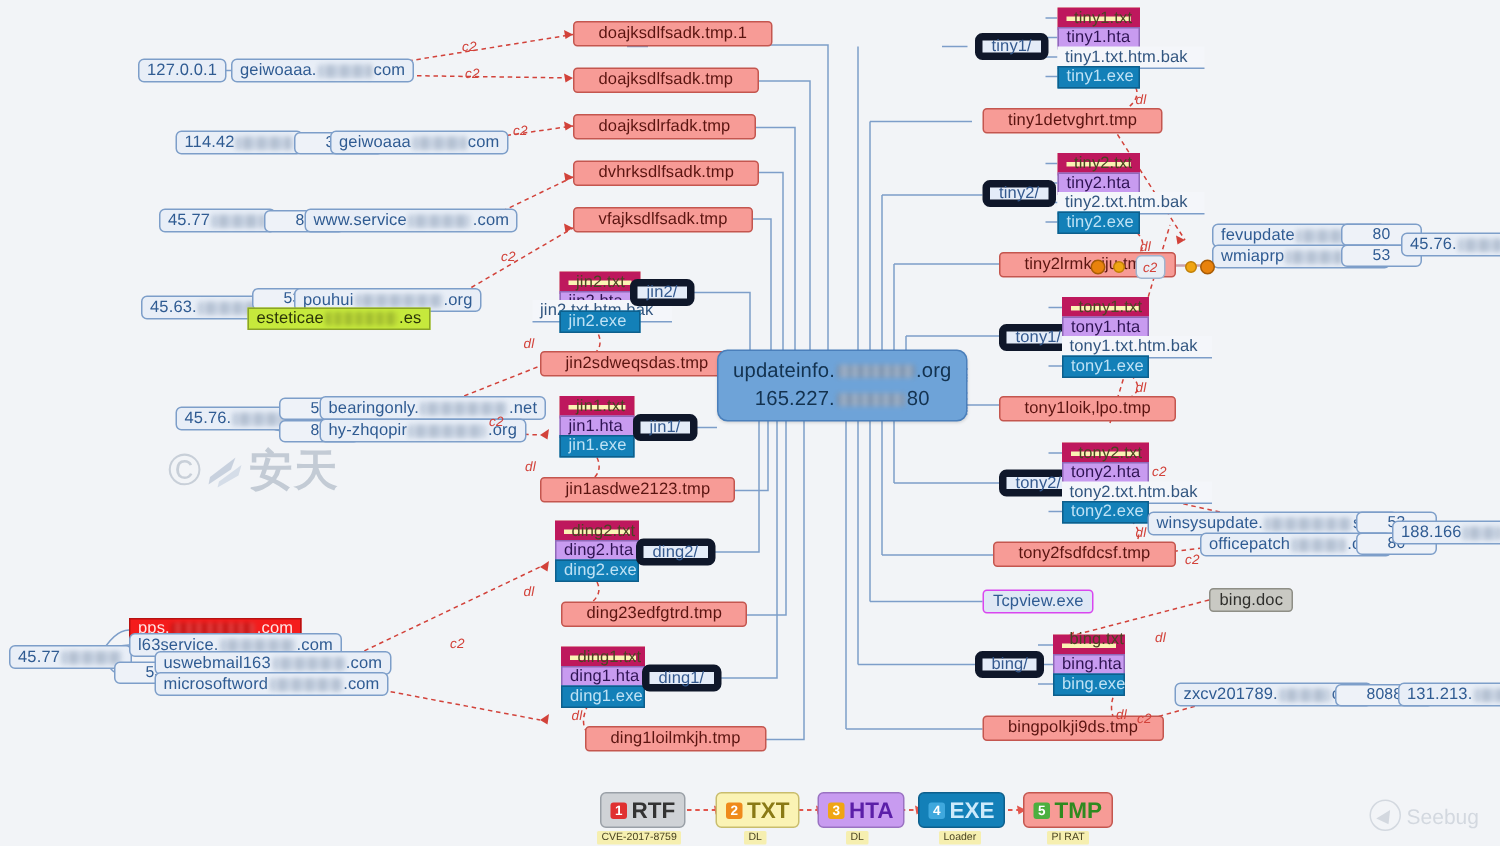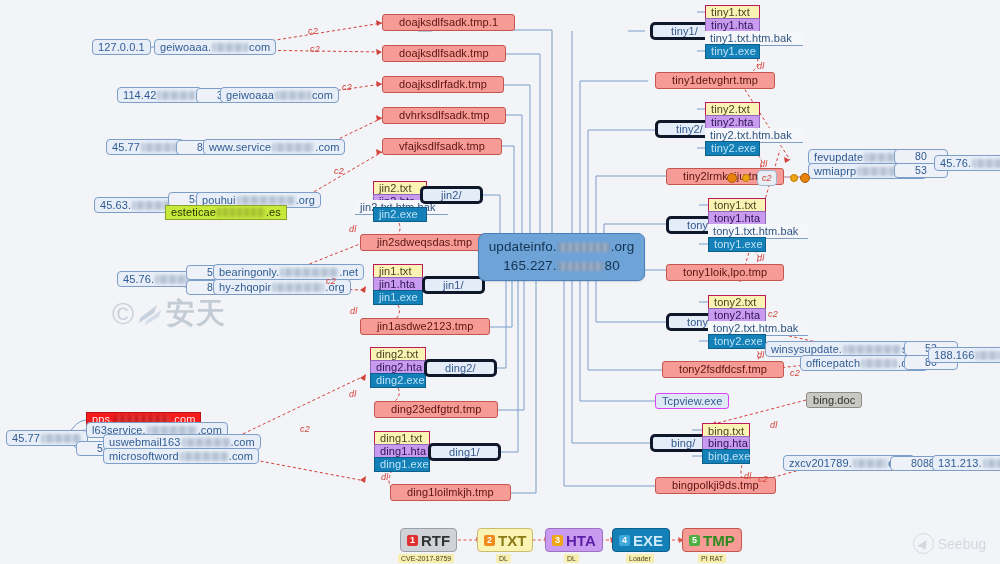--- a/index.html
+++ b/index.html
@@ -14,28 +14,28 @@
 
   .node{position:absolute;box-sizing:border-box;white-space:nowrap;
         display:flex;align-items:center;justify-content:center;
         line-height:1;letter-spacing:.1px;}
 
   
   .n-host{background:#e8eef7;border:1px solid #7d9ec9;border-radius:4px;
           color:#2f5party;color:#2f5b92;padding:0 5px;height:16px;font-size:11px;}
   .n-port{background:#eef2f8;border:1px solid #7d9ec9;border-radius:4px;
           color:#2f5b92;height:15px;padding:0 20px;font-size:10.5px;}
-  .n-dir{background:#e4ecf8;border:3px solid #0f172a;border-radius:5px;
-         color:#34598e;height:18px;padding:0 18px;font-size:11px;text-align:right;}
+  .n-dir{background:#e4ecf8;border:5px solid #0f172a;border-radius:5px;
+         color:#34598e;height:18px;padding:0 6px;font-size:11px;text-align:right;}
   .n-center{background:#6ea3d8;border:1px solid #4a7fbb;border-radius:7px;
             color:#13324f;flex-direction:column;gap:2px;font-size:13.5px;
             line-height:1.25;box-shadow:0 1px 2px rgba(0,0,0,.13);}
 
   
-  .n-txt{background:#fbf3b4;border:1px solid #be185d;color:#4a4422;height:15px;padding:0 5px;font-size:11px;justify-content:flex-start;}
+  .n-txt{background:#fbf3b4;border:6px solid #be185d;color:#4a4422;height:15px;padding:0 5px;font-size:11px;justify-content:flex-start;}
   .n-hta{background:#c89bf0;border:1px solid #8f69b8;color:#2e1352;height:15px;padding:0 5px;font-size:11px;justify-content:flex-start;}
   .n-bak{background:#f4f6fa;border:none;border-bottom:1px solid #7d9ec9;color:#31557f;height:15px;padding:0 5px;font-size:11px;justify-content:flex-start;}
   .n-exe{background:#1380b8;border:1px solid #0d5f8c;color:#bfe2f5;height:15px;padding:0 5px;font-size:11px;justify-content:flex-start;}
   .n-tmp{background:#f79b96;border:1px solid #c4564f;border-radius:3px;color:#5a1410;height:17px;padding:0 16px;font-size:11px;}
   .n-doc{background:#c9c9c3;border:1px solid #8e8e86;border-radius:3px;color:#2f2f2c;height:16px;padding:0 6px;font-size:11px;}
   .n-tool{background:#dfe8f5;border:1px solid #d946ef;border-radius:3px;color:#2f5b92;height:16px;padding:0 6px;font-size:11px;}
   .n-green{background:#c6e93c;border:1px solid #8aa328;color:#2b3508;height:15px;padding:0 5px;font-size:11px;}
   .n-red{background:#f41c1c;border:1px solid #b71111;color:#ffe6e6;height:15px;padding:0 5px;font-size:11px;justify-content:flex-start;}
 
   

